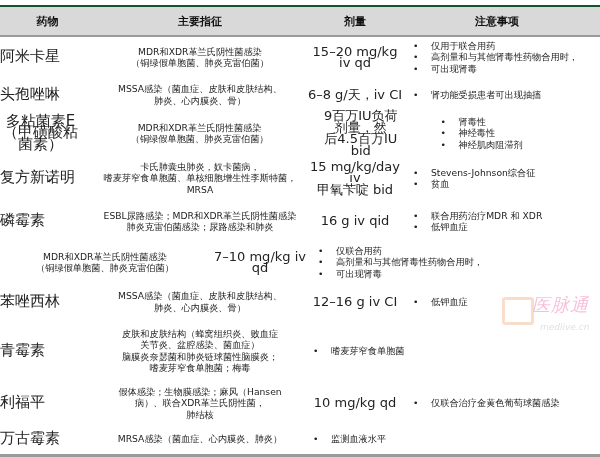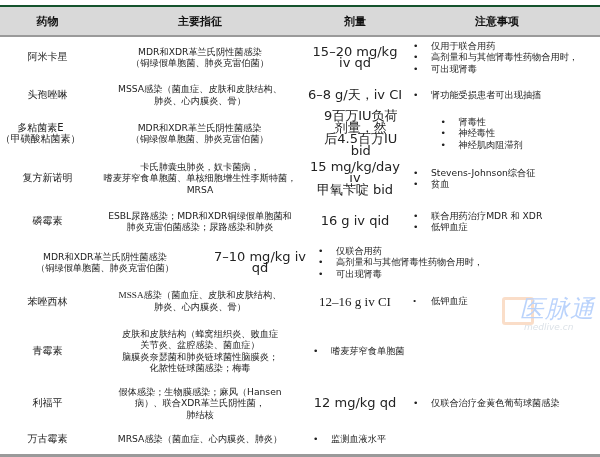--- a/index.html
+++ b/index.html
@@ -19,41 +19,41 @@
     font-weight: bold; font-size: 11px; color: #111;
   }
   .hdr > div { display: flex; align-items: center; justify-content: center; }
   .c1 { width: 95px; }
   .c2 { width: 210px; }
   .c3 { width: 100px; }
   .c4 { width: 195px; }
   .hdr .c4 { justify-content: flex-start; padding-left: 70px; box-sizing: border-box; }
   .row { display: flex; font-size: 9.2px; line-height: 11.5px; }
   .row > div { display: flex; align-items: center; }
-  .row .c1 { justify-content: center; text-align: center; font-size: 10px; }
+  .row .c1 { justify-content: flex-start; text-align: center; font-size: 15px; }
   .row .c2 { justify-content: center; text-align: center; }
   .row .c3 { justify-content: center; text-align: center; font-size: 13px; }
   .row .c4 { flex-direction: column; align-items: flex-start; justify-content: center; padding-left: 8px; box-sizing: border-box; }
   .bul { display: flex; white-space: nowrap; }
   .bul .dot { width: 18px; flex: 0 0 18px; text-align: left; padding-left: 0; }
   .lines span { display: block; }
   .watermark {
     position: absolute; left: 500px; top: 293px; width: 100px; height: 45px;
     pointer-events: none; opacity: 0.35;
   }
   .wm-box {
     position: absolute; left: 2px; top: 4px; width: 26px; height: 22px;
     border: 3px solid #f2a165; border-radius: 3px;
   }
   .wm-text {
-    position: absolute; left: 20px; top: 0px; font-size: 24px; color: #3b82f6;
+    position: absolute; left: 32px; top: 0px; font-size: 18px; color: #ec4899;
     font-style: italic; letter-spacing: 1px;
   }
   .wm-sub {
-    position: absolute; left: 24px; top: 29px; font-size: 9px; color: #9ab;
+    position: absolute; left: 40px; top: 29px; font-size: 9px; color: #9ab;
     font-style: italic;
   }
 </style>
 </head>
 <body>
 
 <div class="table">
   <div class="hdr">
     <div class="c1">药物</div>
     <div class="c2">主要指征</div>
@@ -182,21 +182,21 @@
         </div>
       </div>
       <div class="row" style="height: 38px;">
         <div class="c1">
           <div class="lines">
             <span>磷霉素</span>
           </div>
         </div>
         <div class="c2">
           <div class="lines">
-            <span>ESBL尿路感染；MDR和XDR铜绿假单胞菌和</span>
+            <span>ESBL尿路感染；MDR和XDR革兰氏阴性菌感染</span>
             <span>肺炎克雷伯菌感染；尿路感染和肺炎</span>
           </div>
         </div>
         <div class="c3">
           <div class="lines">
             <span>16 g iv qid</span>
           </div>
         </div>
         <div class="c4">
           <div class="bul">
@@ -229,21 +229,21 @@
           <div class="bul">
             <span class="dot">•</span>
             <span>高剂量和与其他肾毒性药物合用时，</span>
           </div>
           <div class="bul">
             <span class="dot">•</span>
             <span>可出现肾毒</span>
           </div>
         </div>
       </div>
-      <div class="row" style="height: 35px; font-family: Liberation Serif, serif;">
+      <div class="row" style="height: 35px;">
         <div class="c1">
           <div class="lines">
             <span>苯唑西林</span>
           </div>
         </div>
         <div class="c2">
           <div class="lines">
             <span>MSSA感染（菌血症、皮肤和皮肤结构、</span>
             <span>肺炎、心内膜炎、骨）</span>
           </div>
@@ -264,21 +264,21 @@
         <div class="c1">
           <div class="lines">
             <span>青霉素</span>
           </div>
         </div>
         <div class="c2">
           <div class="lines">
             <span>皮肤和皮肤结构（蜂窝组织炎、败血症</span>
             <span>关节炎、盆腔感染、菌血症）</span>
             <span>脑膜炎奈瑟菌和肺炎链球菌性脑膜炎；</span>
-            <span>化脓性链球菌感染；梅毒</span>
+            <span>嗜麦芽窄食单胞菌；梅毒</span>
           </div>
         </div>
         <div class="c4">
           <div class="bul">
             <span class="dot">•</span>
             <span>嗜麦芽窄食单胞菌</span>
           </div>
         </div>
       </div>
       <div class="row" style="height: 42px;">
@@ -289,21 +289,21 @@
         </div>
         <div class="c2">
           <div class="lines">
             <span>假体感染；生物膜感染；麻风（Hansen</span>
             <span>病）、联合XDR革兰氏阴性菌，</span>
             <span>肺结核</span>
           </div>
         </div>
         <div class="c3">
           <div class="lines">
-            <span>12 mg/kg qd</span>
+            <span>10 mg/kg qd</span>
           </div>
         </div>
         <div class="c4">
           <div class="bul">
             <span class="dot">•</span>
             <span>仅联合治疗金黄色葡萄球菌感染</span>
           </div>
         </div>
       </div>
       <div class="row" style="height: 30px;">

